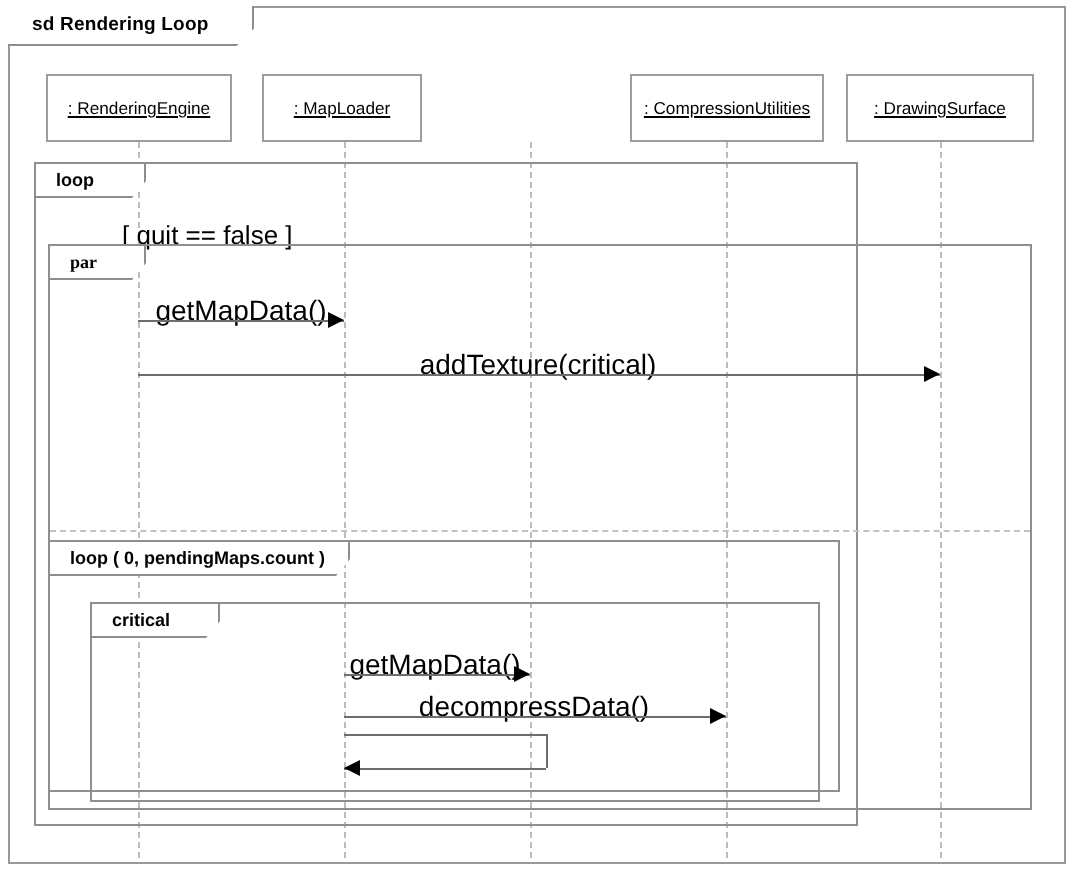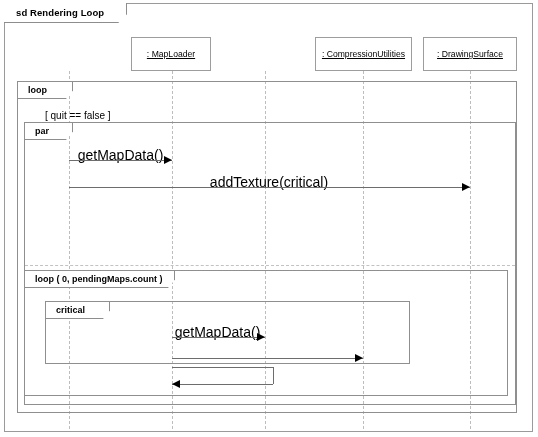--- a/index.html
+++ b/index.html
@@ -96,23 +96,24 @@
     background: #ffffff;
     border-right: 1px solid #8d8d8d;
     border-bottom: 1px solid #8d8d8d;
     box-sizing: border-box;
     -webkit-clip-path: polygon(0 0, 100% 0, 100% 50%, calc(100% - 7px) 100%, 0 100%);
     clip-path: polygon(0 0, 100% 0, 100% 50%, calc(100% - 7px) 100%, 0 100%);
     white-space: nowrap;
   }
   .frag-guard {
     position: absolute;
-    font-size: 10px;
-    color: #000000;
-    white-space: nowrap;
+    font-size: 13px;
+    color: #000000;
+    white-space: nowrap;
+    margin-left: 16px;
   }
   .frag-divider {
     position: absolute;
     height: 0;
     border-top: 1px dashed #c2c2c2;
   }
 
   
   .msg-line {
     position: absolute;
@@ -150,67 +151,71 @@
 <body>
 
 <div id="canvas">
 
   <div class="diagram-frame"></div>
 
   <div class="title-tab">
     <span>sd Rendering Loop</span>
   </div>
 
+  <div class="lifeline-head" style="left:23px; top:37px; width:93px;">
+    <span>: RenderingEngine</span>
+  </div>
   <div class="lifeline-head" style="left:131px; top:37px; width:80px;">
     <span>: MapLoader</span>
   </div>
   <div class="lifeline-head" style="left:423px; top:37px; width:94px;">
     <span>: DrawingSurface</span>
   </div>
   <div class="lifeline-head" style="left:315px; top:37px; width:97px;">
     <span>: CompressionUtilities</span>
   </div>
 
   <div class="lifeline-line" style="left:69px; top:71px; height:358px;"></div>
   <div class="lifeline-line" style="left:172px; top:71px; height:358px;"></div>
   <div class="lifeline-line" style="left:265px; top:71px; height:358px;"></div>
   <div class="lifeline-line" style="left:363px; top:71px; height:358px;"></div>
   <div class="lifeline-line" style="left:470px; top:71px; height:358px;"></div>
 
-  <div class="frag" style="left:17px; top:81px; width:500px; height:332px;">
+  <div class="frag" style="left:17px; top:81px; width:412px; height:332px;">
     <div class="frag-label" style="width:55px;">loop</div>
   </div>
   <div class="frag-guard" style="left:45px; top:110px;">[ quit == false ]</div>
 
-  <div class="frag" style="left:24px; top:122px; width:492px; height:283px;">
+  <div class="frag" style="left:24px; top:122px; width:492px; height:283px;font-family:Liberation Serif, serif;">
     <div class="frag-label" style="width:48px;">par</div>
   </div>
 
   <div class="frag-divider" style="left:25px; top:265px; width:490px;"></div>
 
-  <div class="frag" style="left:24px; top:270px; width:484px; height:126px;">
+  <div class="frag" style="left:24px; top:270px; width:396px; height:126px;">
     <div class="frag-label" style="width:150px;">loop ( 0, pendingMaps.count )</div>
   </div>
 
-  <div class="frag" style="left:45px; top:301px; width:365px; height:63px;">
+  <div class="frag" style="left:45px; top:301px; width:365px; height:100px;">
     <div class="frag-label" style="width:64px;">critical</div>
   </div>
 
   <div class="msg-label" style="left:69px; top:147px; width:103px;">getMapData()</div>
   <div class="msg-line" style="left:69px; top:160px; width:103px;"></div>
   <div class="msg-head-right" style="left:164px; top:156px;"></div>
 
   <div class="msg-label" style="left:169px; top:174px; width:200px;">addTexture(critical)</div>
   <div class="msg-line" style="left:69px; top:187px; width:401px;"></div>
   <div class="msg-head-right" style="left:462px; top:183px;"></div>
 
   <div class="msg-label" style="left:166px; top:324px; width:103px;">getMapData()</div>
   <div class="msg-line" style="left:172px; top:337px; width:93px;"></div>
   <div class="msg-head-right" style="left:257px; top:333px;"></div>
 
+  <div class="msg-label" style="left:197px; top:345px; width:140px;">decompressData()</div>
   <div class="msg-line" style="left:172px; top:358px; width:191px;"></div>
   <div class="msg-head-right" style="left:355px; top:354px;"></div>
 
   <div class="msg-self-top" style="left:172px; top:367px; width:101px;"></div>
   <div class="msg-self-side" style="left:273px; top:367px; height:17px;"></div>
   <div class="msg-line" style="left:172px; top:384px; width:101px;"></div>
   <div class="msg-head-left" style="left:172px; top:380px;"></div>
 
 </div>
 

